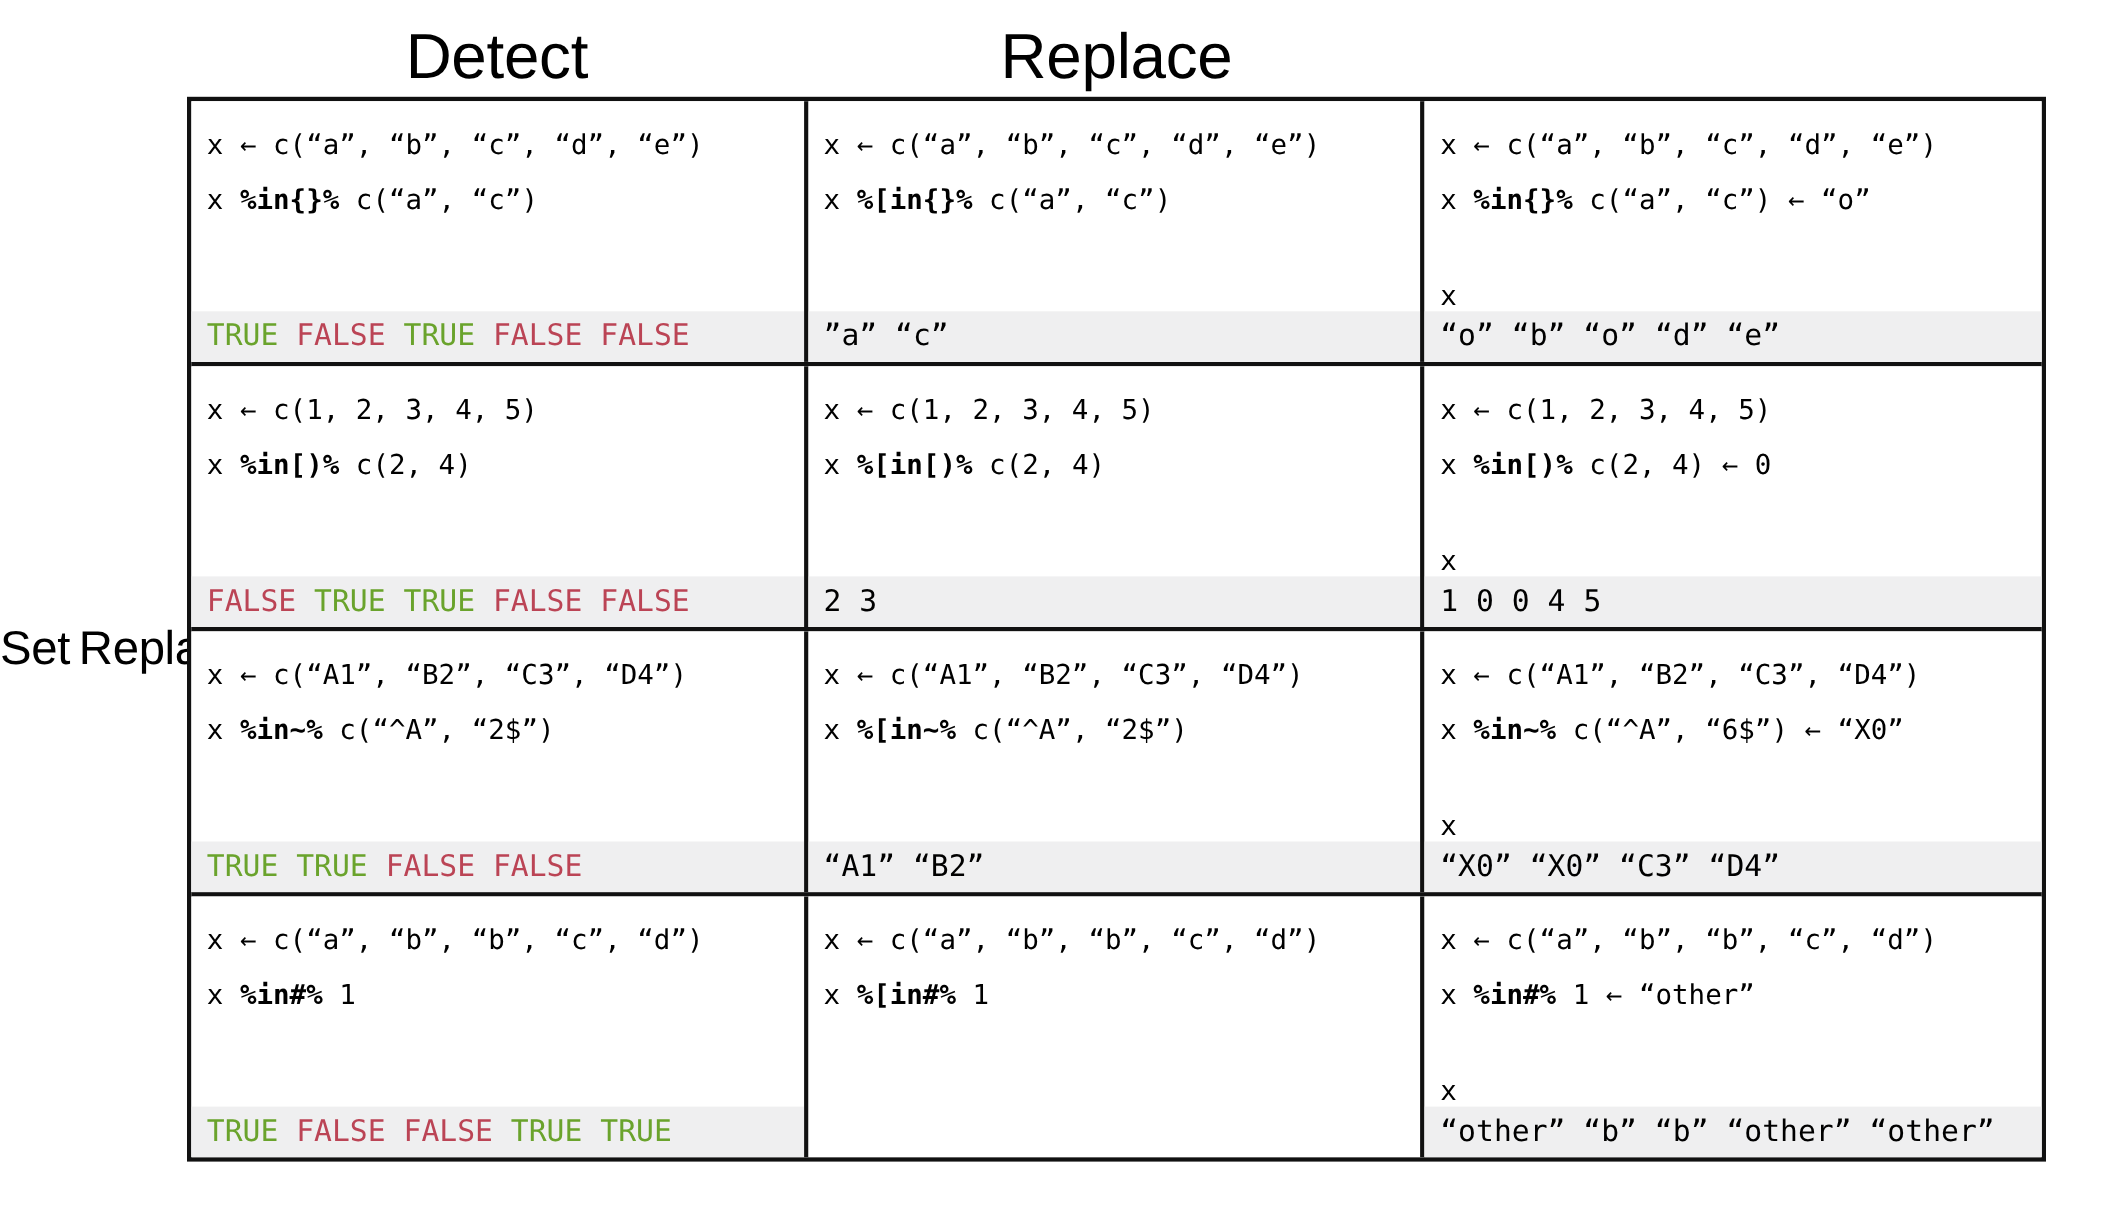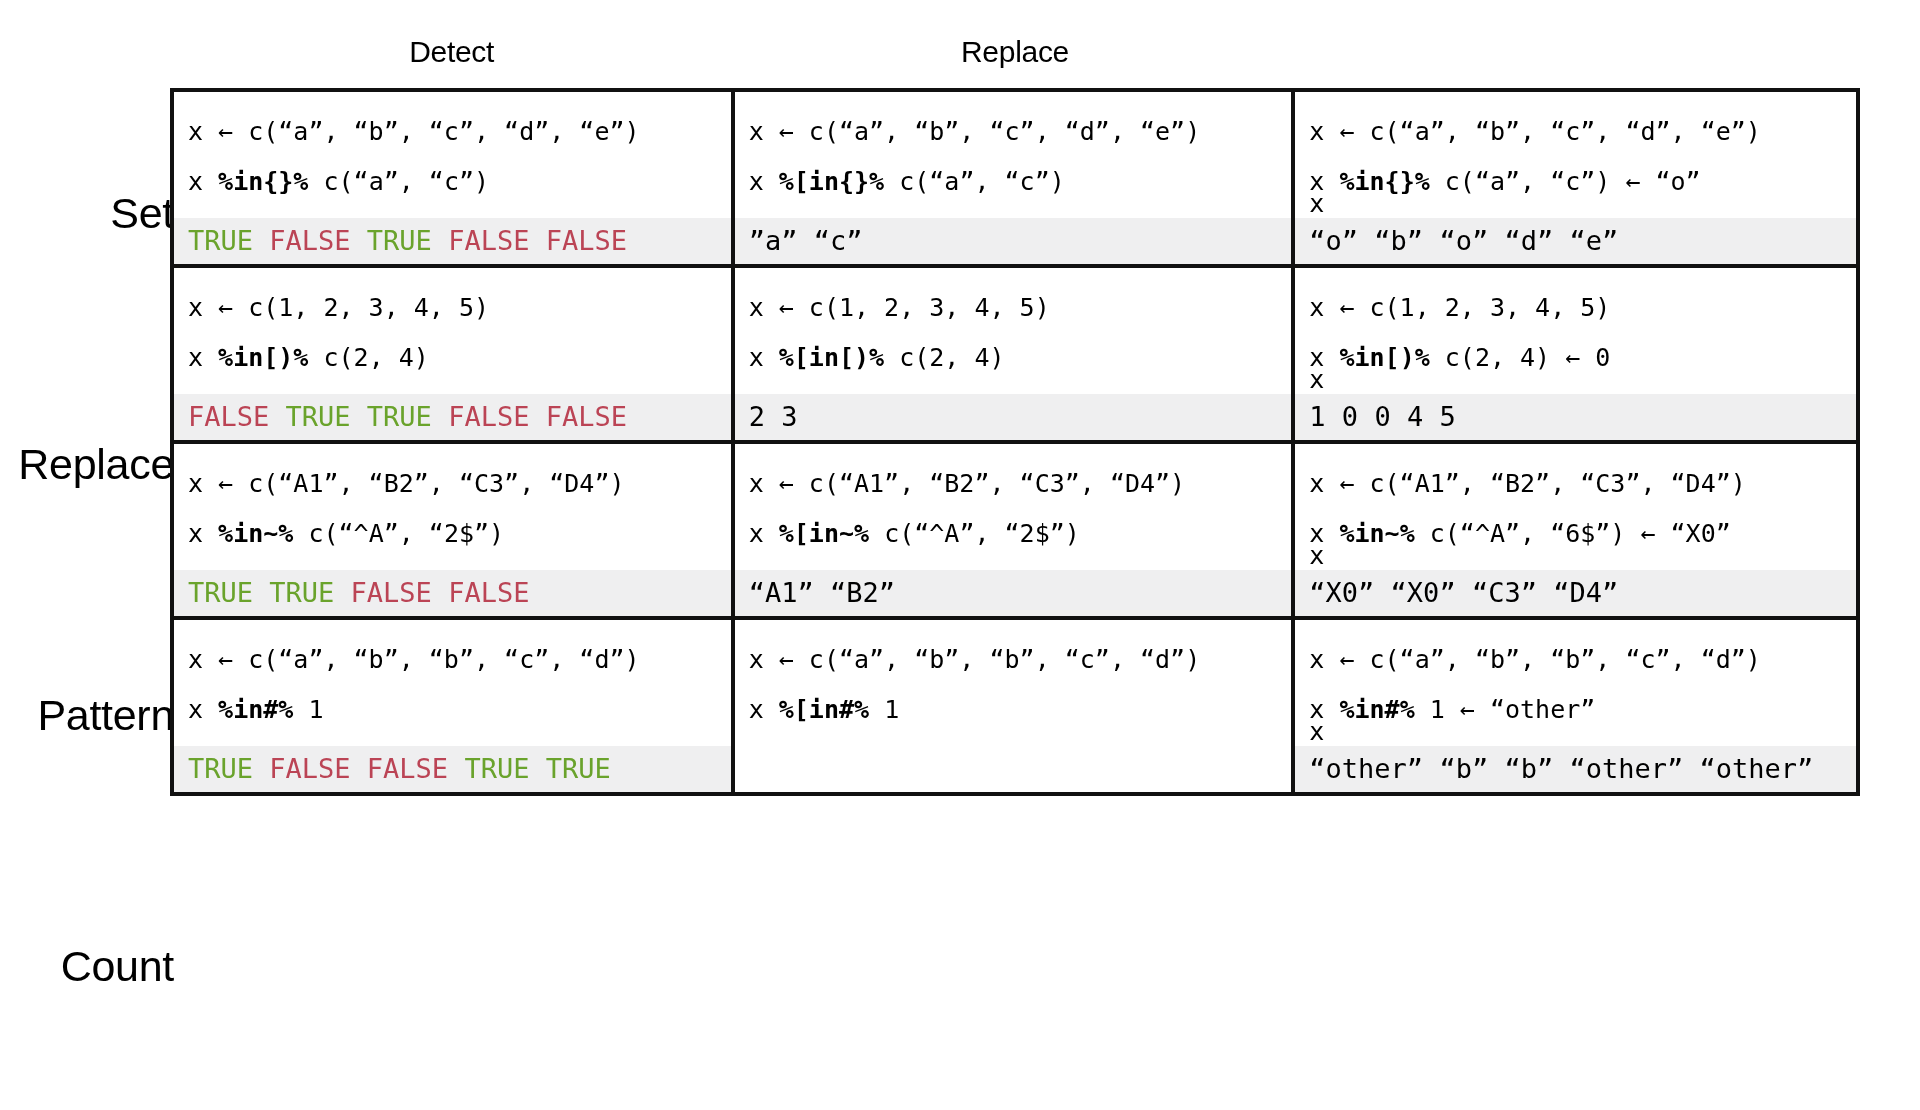--- a/index.html
+++ b/index.html
@@ -32,36 +32,36 @@
     height: 72px;
     display: flex;
     flex-direction: row;
   }
   .col-header {
     flex: 0 0 33.3333%;
     display: flex;
     align-items: center;
     justify-content: center;
     font-family: "Liberation Sans", sans-serif;
-    font-size: 30px;
+    font-size: 58px;
     font-weight: 400;
     letter-spacing: -0.3px;
     color: #000000;
     line-height: 1;
   }
 
   
   .row-labels {
     position: absolute;
-    left: 16px;
+    left: 0px;
     top: 88px;
     width: 166px;
     height: 1004px;
     display: flex;
-    flex-direction: column;
+    flex-direction: row;
   }
   .row-label {
     flex: 1 1 0;
     display: flex;
     align-items: center;
     justify-content: flex-end;
     padding-right: 8px;
     box-sizing: border-box;
     font-family: "Liberation Sans", sans-serif;
     font-size: 43px;
@@ -70,21 +70,21 @@
     color: #000000;
     line-height: 1;
   }
 
   
   .table {
     position: absolute;
     left: 170px;
     top: 88px;
     width: 1690px;
-    height: 708px;
+    height: 968px;
     box-sizing: border-box;
     border: 4px solid #111111;
     display: flex;
     flex-direction: column;
     background: #ffffff;
   }
   .trow {
     flex: 1 1 0;
     display: flex;
     flex-direction: row;

